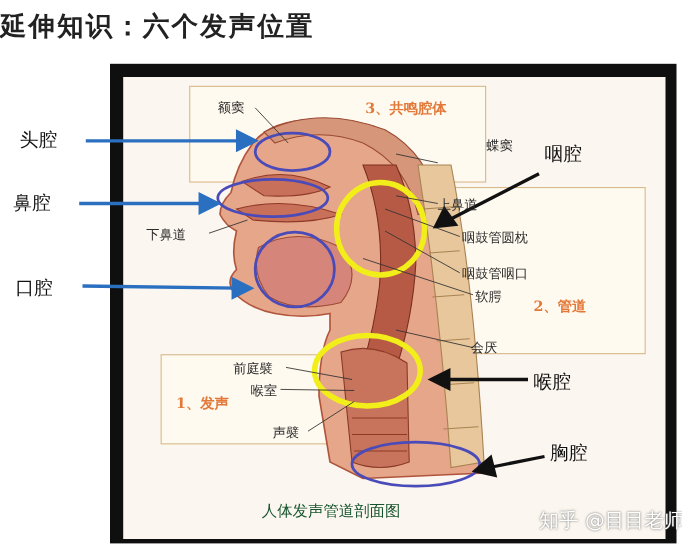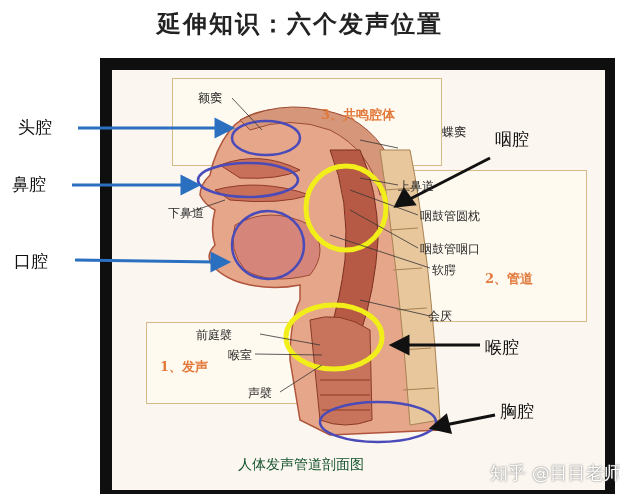--- a/index.html
+++ b/index.html
@@ -1,19 +1,19 @@
 <!DOCTYPE html>
 <html><head>
 <meta charset="utf-8">
 <style>
   * { margin: 0; padding: 0; box-sizing: border-box; }
   html, body { width: 620px; height: 500px; background: #ffffff; overflow: hidden; }
   body { position: relative; font-family: "DejaVu Sans", "Liberation Sans", sans-serif; }
   .title {
-    position: absolute; left: 0; top: 8px; width: 600px; text-align: center;
+    position: absolute; left: 0; top: 8px; width: 600px; text-align: left;
     font-size: 24px; font-weight: bold; color: #222; letter-spacing: 2px;
   }
   .frame {
     position: absolute; left: 100px; top: 58px; width: 515px; height: 436px;
     background: #0f0f0f;
   }
   .inner {
     position: absolute; left: 112px; top: 70px; width: 493px; height: 420px;
     background: #fbf6ef;
   }
@@ -114,33 +114,33 @@
   <g stroke="#111" stroke-width="3" fill="#111">
     <line x1="490" y1="158" x2="408" y2="200"></line>
       <polygon points="396,206 404,190 414,204"></polygon>
     <line x1="480" y1="345" x2="405" y2="345"></line>
       <polygon points="392,345 408,337 408,353"></polygon>
     <line x1="495" y1="415" x2="445" y2="425"></line>
       <polygon points="432,428 446,416 450,432"></polygon>
   </g>
 </svg>
 
-<div class="lbl lbl-orange" style="left:321px;top:90px;margin-top:16px;">3、共鸣腔体</div>
+<div class="lbl lbl-orange" style="left:332px;top:90px;">3、共鸣腔体</div>
 <div class="lbl lbl-orange" style="left:485px;top:270px;">2、管道</div>
 <div class="lbl lbl-orange" style="left:160px;top:358px;">1、发声</div>
 
 <div class="lbl" style="left:198px;top:90px;">额窦</div>
 <div class="lbl" style="left:402px;top:124px;margin-left:40px;">蝶窦</div>
 <div class="lbl" style="left:398px;top:178px;">上鼻道</div>
-<div class="lbl" style="left:133px;top:205px;margin-left:35px;">下鼻道</div>
+<div class="lbl" style="left:133px;top:205px;">下鼻道</div>
 <div class="lbl" style="left:420px;top:208px;">咽鼓管圆枕</div>
 <div class="lbl" style="left:420px;top:241px;">咽鼓管咽口</div>
 <div class="lbl" style="left:432px;top:262px;">软腭</div>
 <div class="lbl" style="left:428px;top:308px;">会厌</div>
-<div class="lbl" style="left:196px;top:327px;">前庭襞</div>
+<div class="lbl" style="left:212px;top:327px;">前庭襞</div>
 <div class="lbl" style="left:228px;top:347px;">喉室</div>
 <div class="lbl" style="left:248px;top:385px;">声襞</div>
 
 <div class="side-lbl" style="left:18px;top:116px;">头腔</div>
 <div class="side-lbl" style="left:12px;top:173px;">鼻腔</div>
 <div class="side-lbl" style="left:14px;top:250px;">口腔</div>
 <div class="side-lbl" style="left:495px;top:128px;">咽腔</div>
 <div class="side-lbl" style="left:485px;top:336px;">喉腔</div>
 <div class="side-lbl" style="left:500px;top:400px;">胸腔</div>
 

